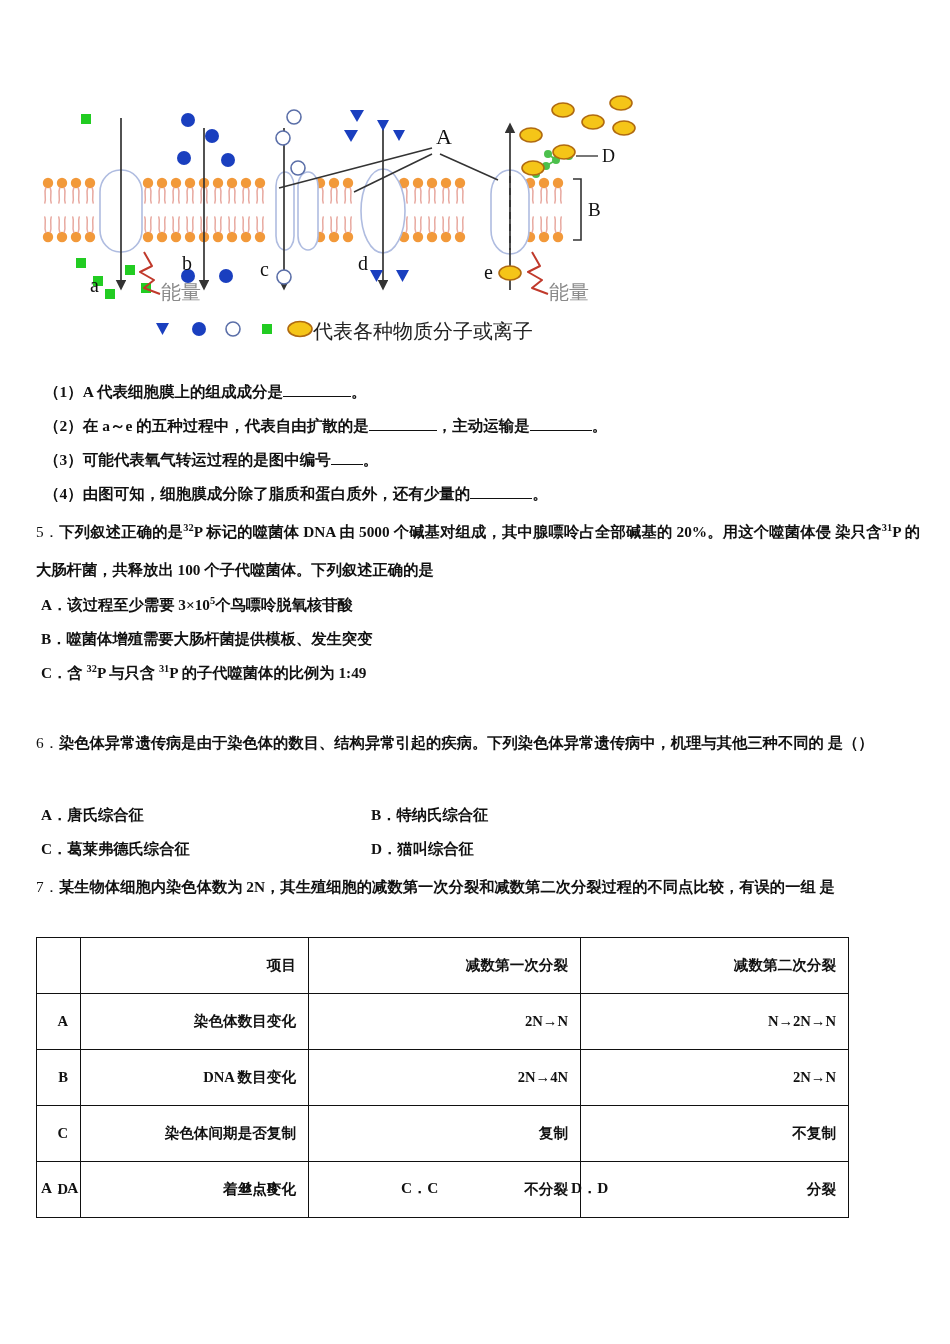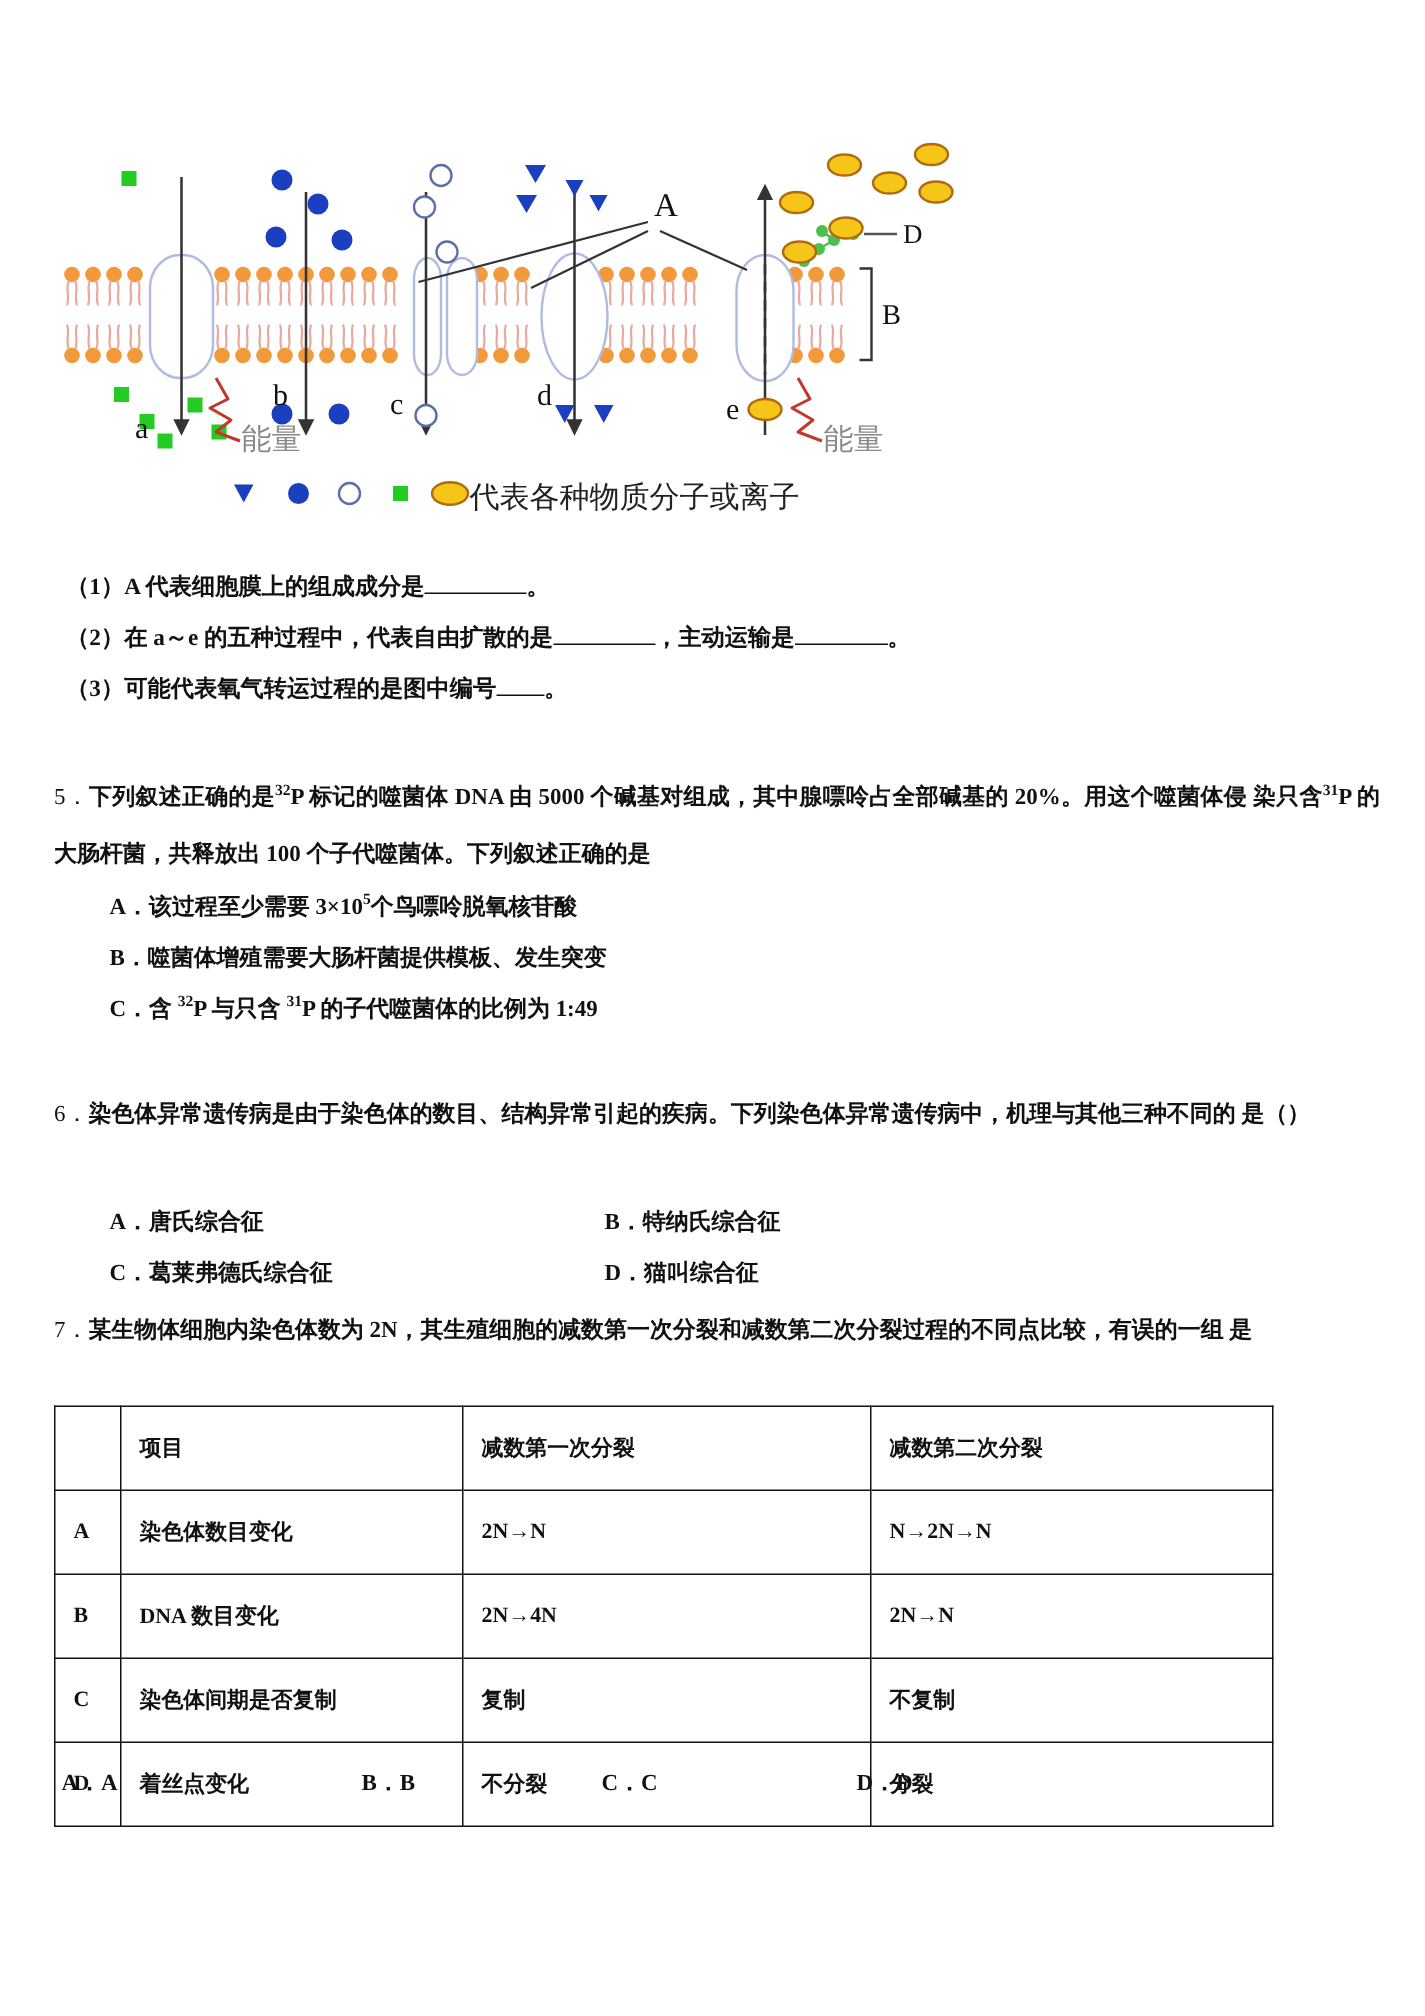--- a/index.html
+++ b/index.html
@@ -74,32 +74,32 @@
     font-family: "Liberation Serif", "DejaVu Serif", serif;
   }
 
   .opt-row {
     position: absolute;
     font-weight: bold;
     font-size: 15.3px;
     line-height: 34px;
     color: #111;
     white-space: nowrap;
-    margin-left: 32px;
   }
   .opt-col { display: inline-block; }
 
   
   .mtable {
     position: absolute;
     left: 36px;
     top: 937px;
     width: 770px;
     border-collapse: collapse;
     table-layout: fixed;
+    text-align: right;
   }
   .mtable td {
     border: 1.3px solid #111;
     height: 47px;
     padding: 4px 12px;
     font-weight: bold;
     font-size: 14.6px;
     color: #111;
     vertical-align: middle;
     font-family: "Liberation Serif", "DejaVu Serif", serif;
@@ -322,20 +322,23 @@
 
   <div class="sub-list">
     <div class="sub-item">
       <span>（1）</span><span>A 代表细胞膜上的组成成分是</span><span class="fill-blank blank-lg"></span><span>。</span>
     </div>
     <div class="sub-item">
       <span>（2）</span><span>在 a～e 的五种过程中，代表自由扩散的是</span><span class="fill-blank blank-lg"></span><span>，主动运输是</span><span class="fill-blank blank-md"></span><span>。</span>
     </div>
     <div class="sub-item">
       <span>（3）</span><span>可能代表氧气转运过程的是图中编号</span><span class="fill-blank blank-sm"></span><span>。</span>
+    </div>
+    <div class="sub-item">
+      <span>（4）</span><span>由图可知，细胞膜成分除了脂质和蛋白质外，还有少量的</span><span class="fill-blank blank-md"></span><span>。</span>
     </div>
   </div>
 
   <div class="mainq" style="left:36px; top:513px; width:884px;">
     <span class="qnum">5．</span><span>下列叙述正确的是</span><sup>32</sup><span>P 标记的噬菌体 DNA 由 5000 个碱基对组成，其中腺嘌呤占全部碱基的 20%。用这个噬菌体侵</span>
     <span>染只含</span><sup>31</sup><span>P 的大肠杆菌，共释放出 100 个子代噬菌体。下列叙述正确的是</span>
   </div>
 
   <div class="opt-row" style="left:41px; top:588px;">
     <span>A．</span><span>该过程至少需要 3×10</span><sup>5</sup><span>个鸟嘌呤脱氧核苷酸</span>

